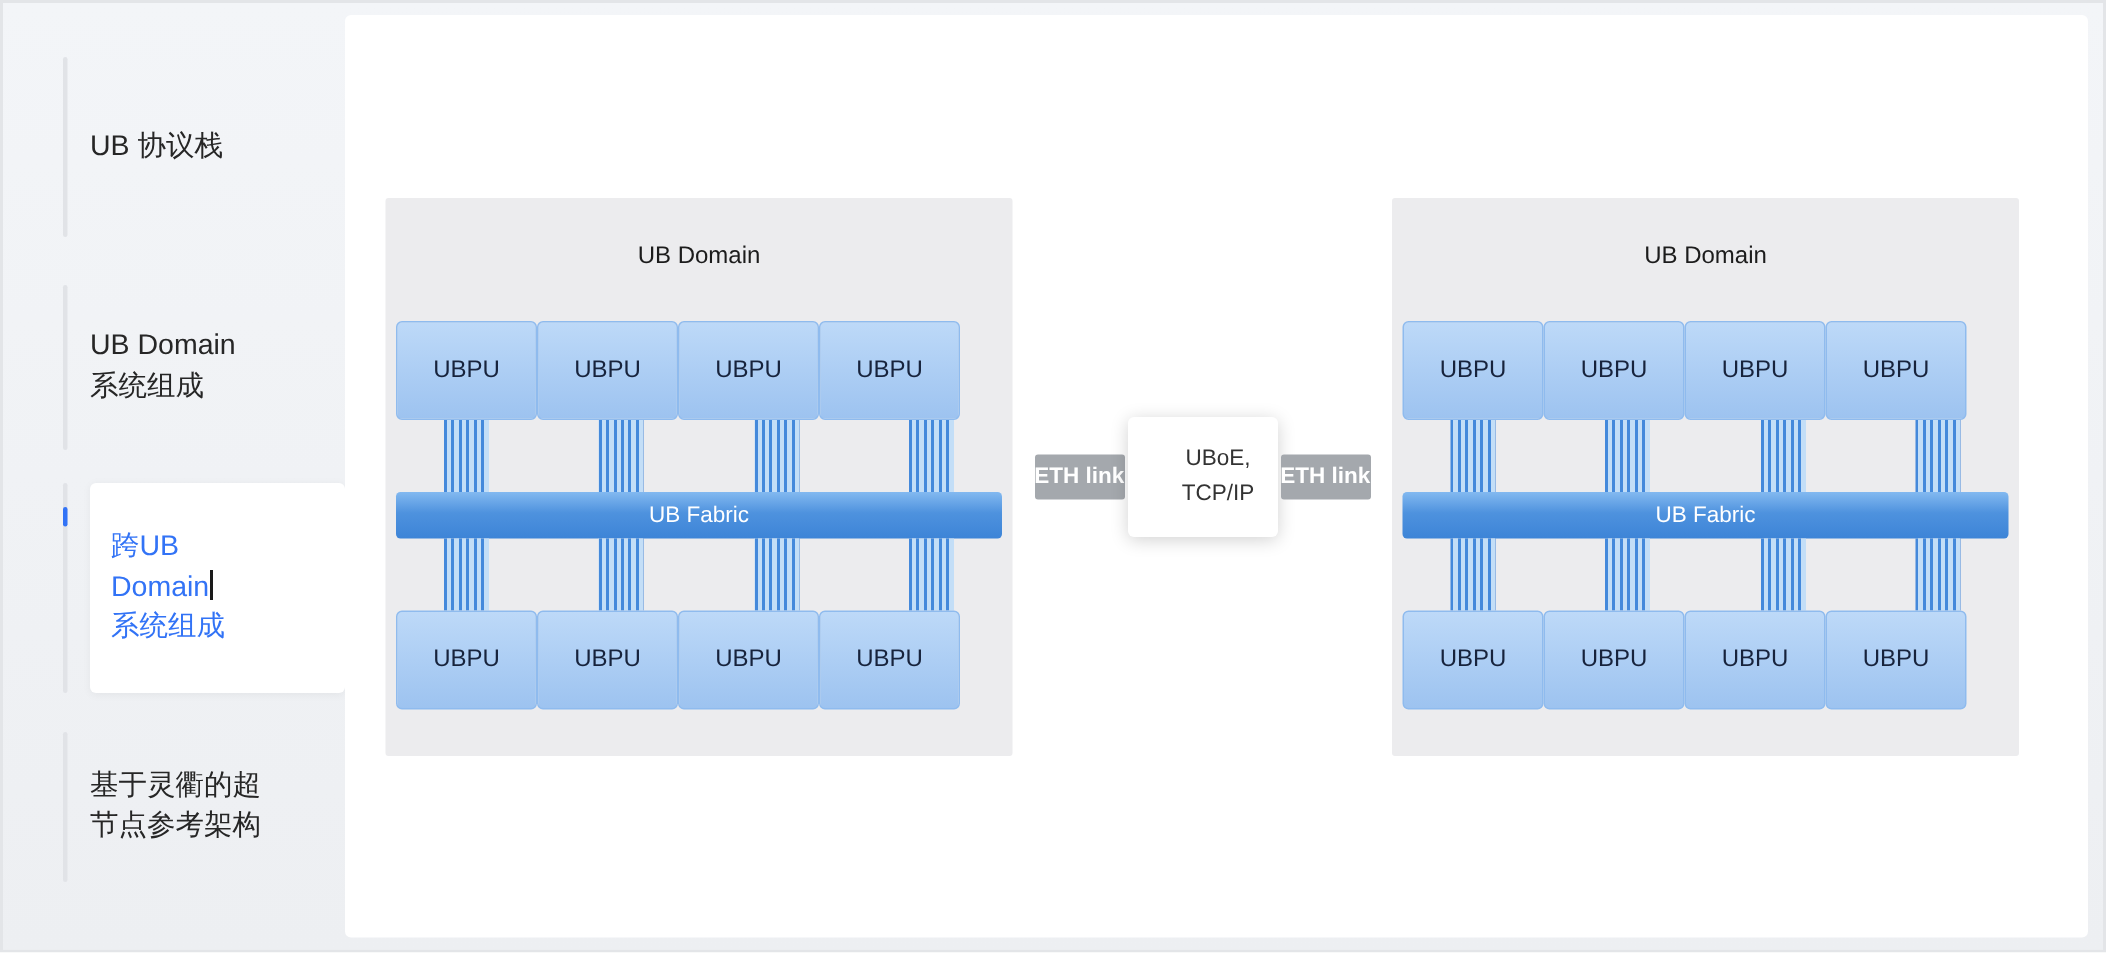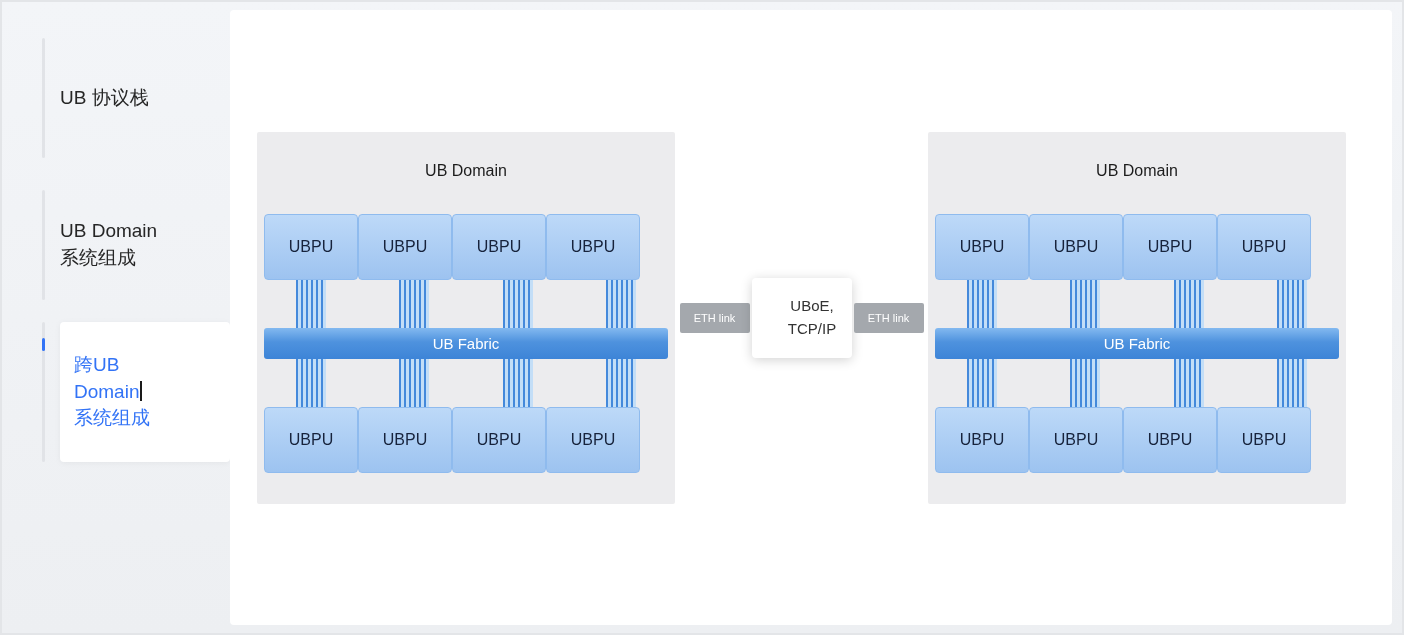--- a/index.html
+++ b/index.html
@@ -75,23 +75,23 @@
   .fabric {
     height:31px; border-radius:3px;
     background:linear-gradient(180deg,var(--fabric-blue-top,#83b9f0) 0%,#4e92de 45%,var(--fabric-blue-bottom,#3d84d7) 100%);
     color:#ffffff; font-size:15px;
     display:flex; align-items:center; justify-content:center;
   }
   .connector {
     flex:0 0 253px; display:flex; align-items:center; justify-content:center; gap:2px;
   }
   .eth-label {
-    width:70px; height:30px; background:var(--eth-gray,#a4a8ad);
-    color:#ffffff; font-size:11px; border-radius:2px;
-    display:flex; align-items:center; justify-content:center;
+    width:60px; height:30px; background:var(--eth-gray,#a4a8ad);
+    color:#ffffff; font-size:15px; border-radius:2px;
+    display:flex; align-items:center; justify-content:center;font-weight:bold;
   }
   .uboe-box {
     width:100px; height:80px; background:#ffffff; border-radius:4px;
     box-shadow:0 2px 12px rgba(0,0,0,0.18);
     color:#333333; font-size:15px; line-height:1.5;
     display:flex; align-items:center; justify-content:center;
     text-align:center; white-space:pre-line;padding-left:21px;
   }
 </style>
 </head>
@@ -116,20 +116,25 @@
       <div class="track">
         <div class="track-active-seg"></div>
       </div>
       <div class="card">
         <div class="nav-text"><span>跨UB
 Domain</span><span class="caret"></span><span>
 系统组成</span></div>
       </div>
     </div>
 
+    <div class="nav-item item-4">
+      <div class="track"></div>
+      <div class="nav-label">基于灵衢的超
+节点参考架构</div>
+    </div>
 
   </nav>
 
   <main class="content">
     <div class="diagram">
 
       <div class="domain">
         <div class="domain-title">UB Domain</div>
         <div class="unit-row top">
           <div class="ubpu">UBPU</div>

